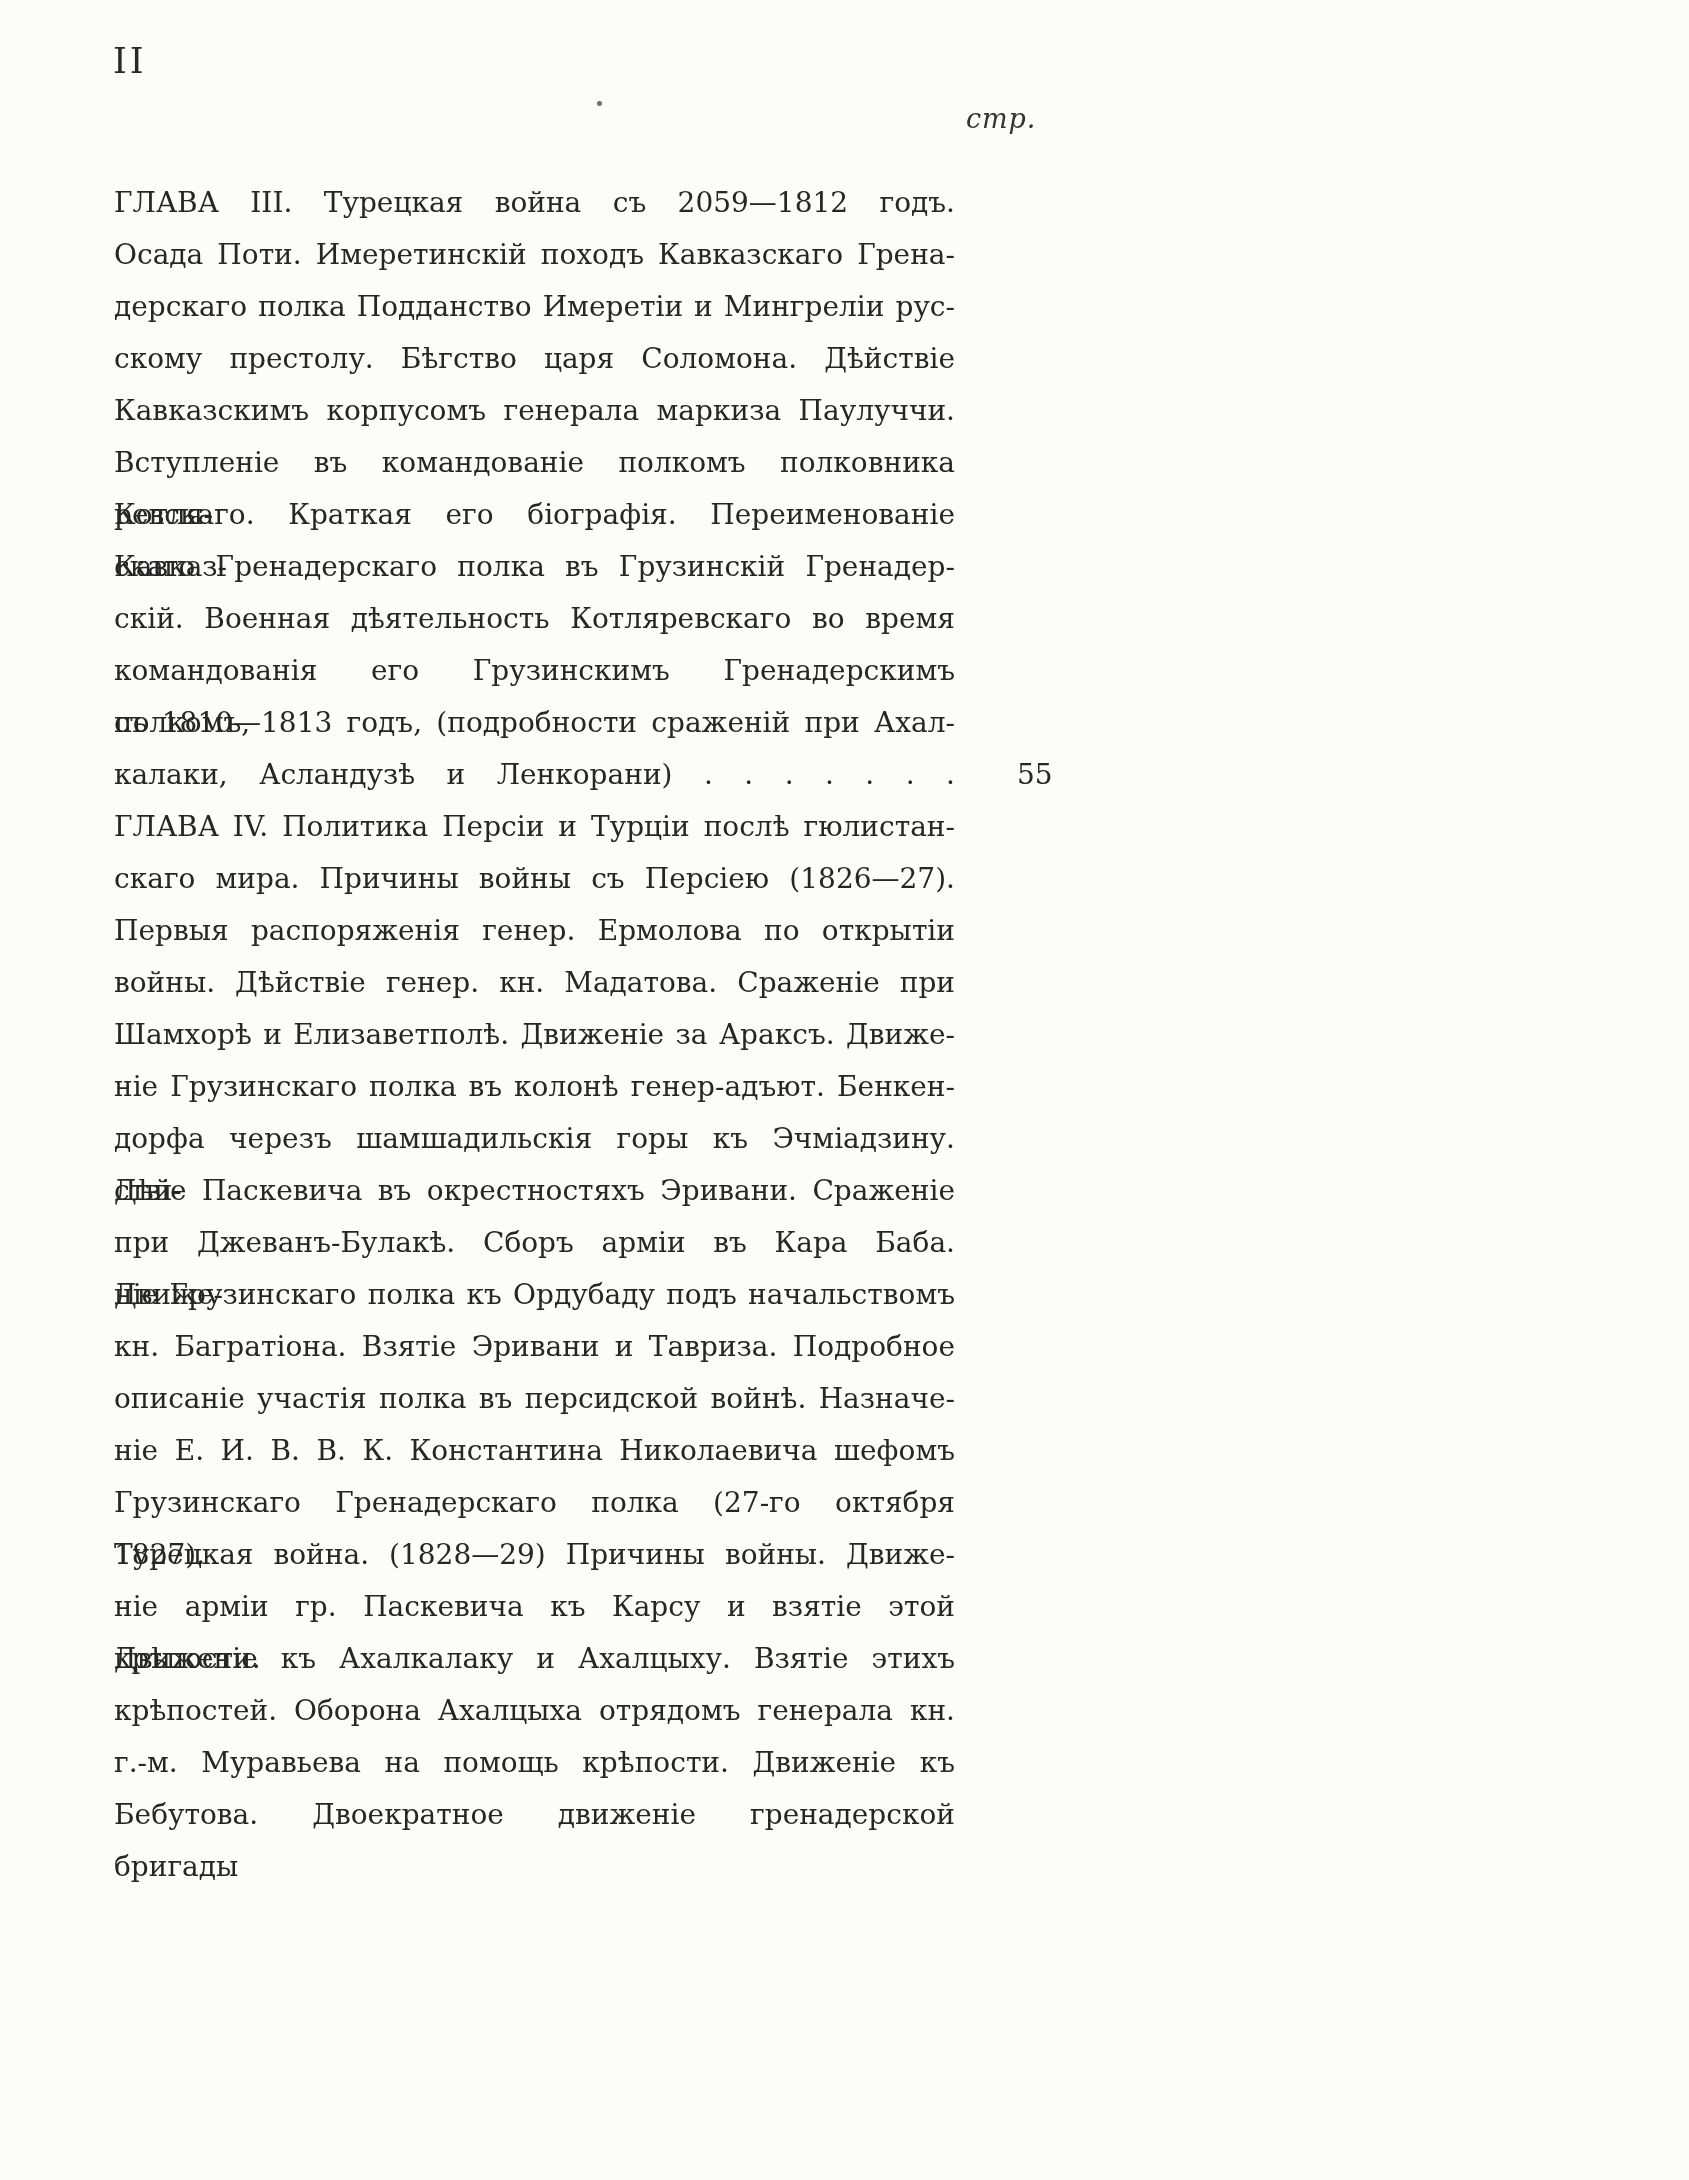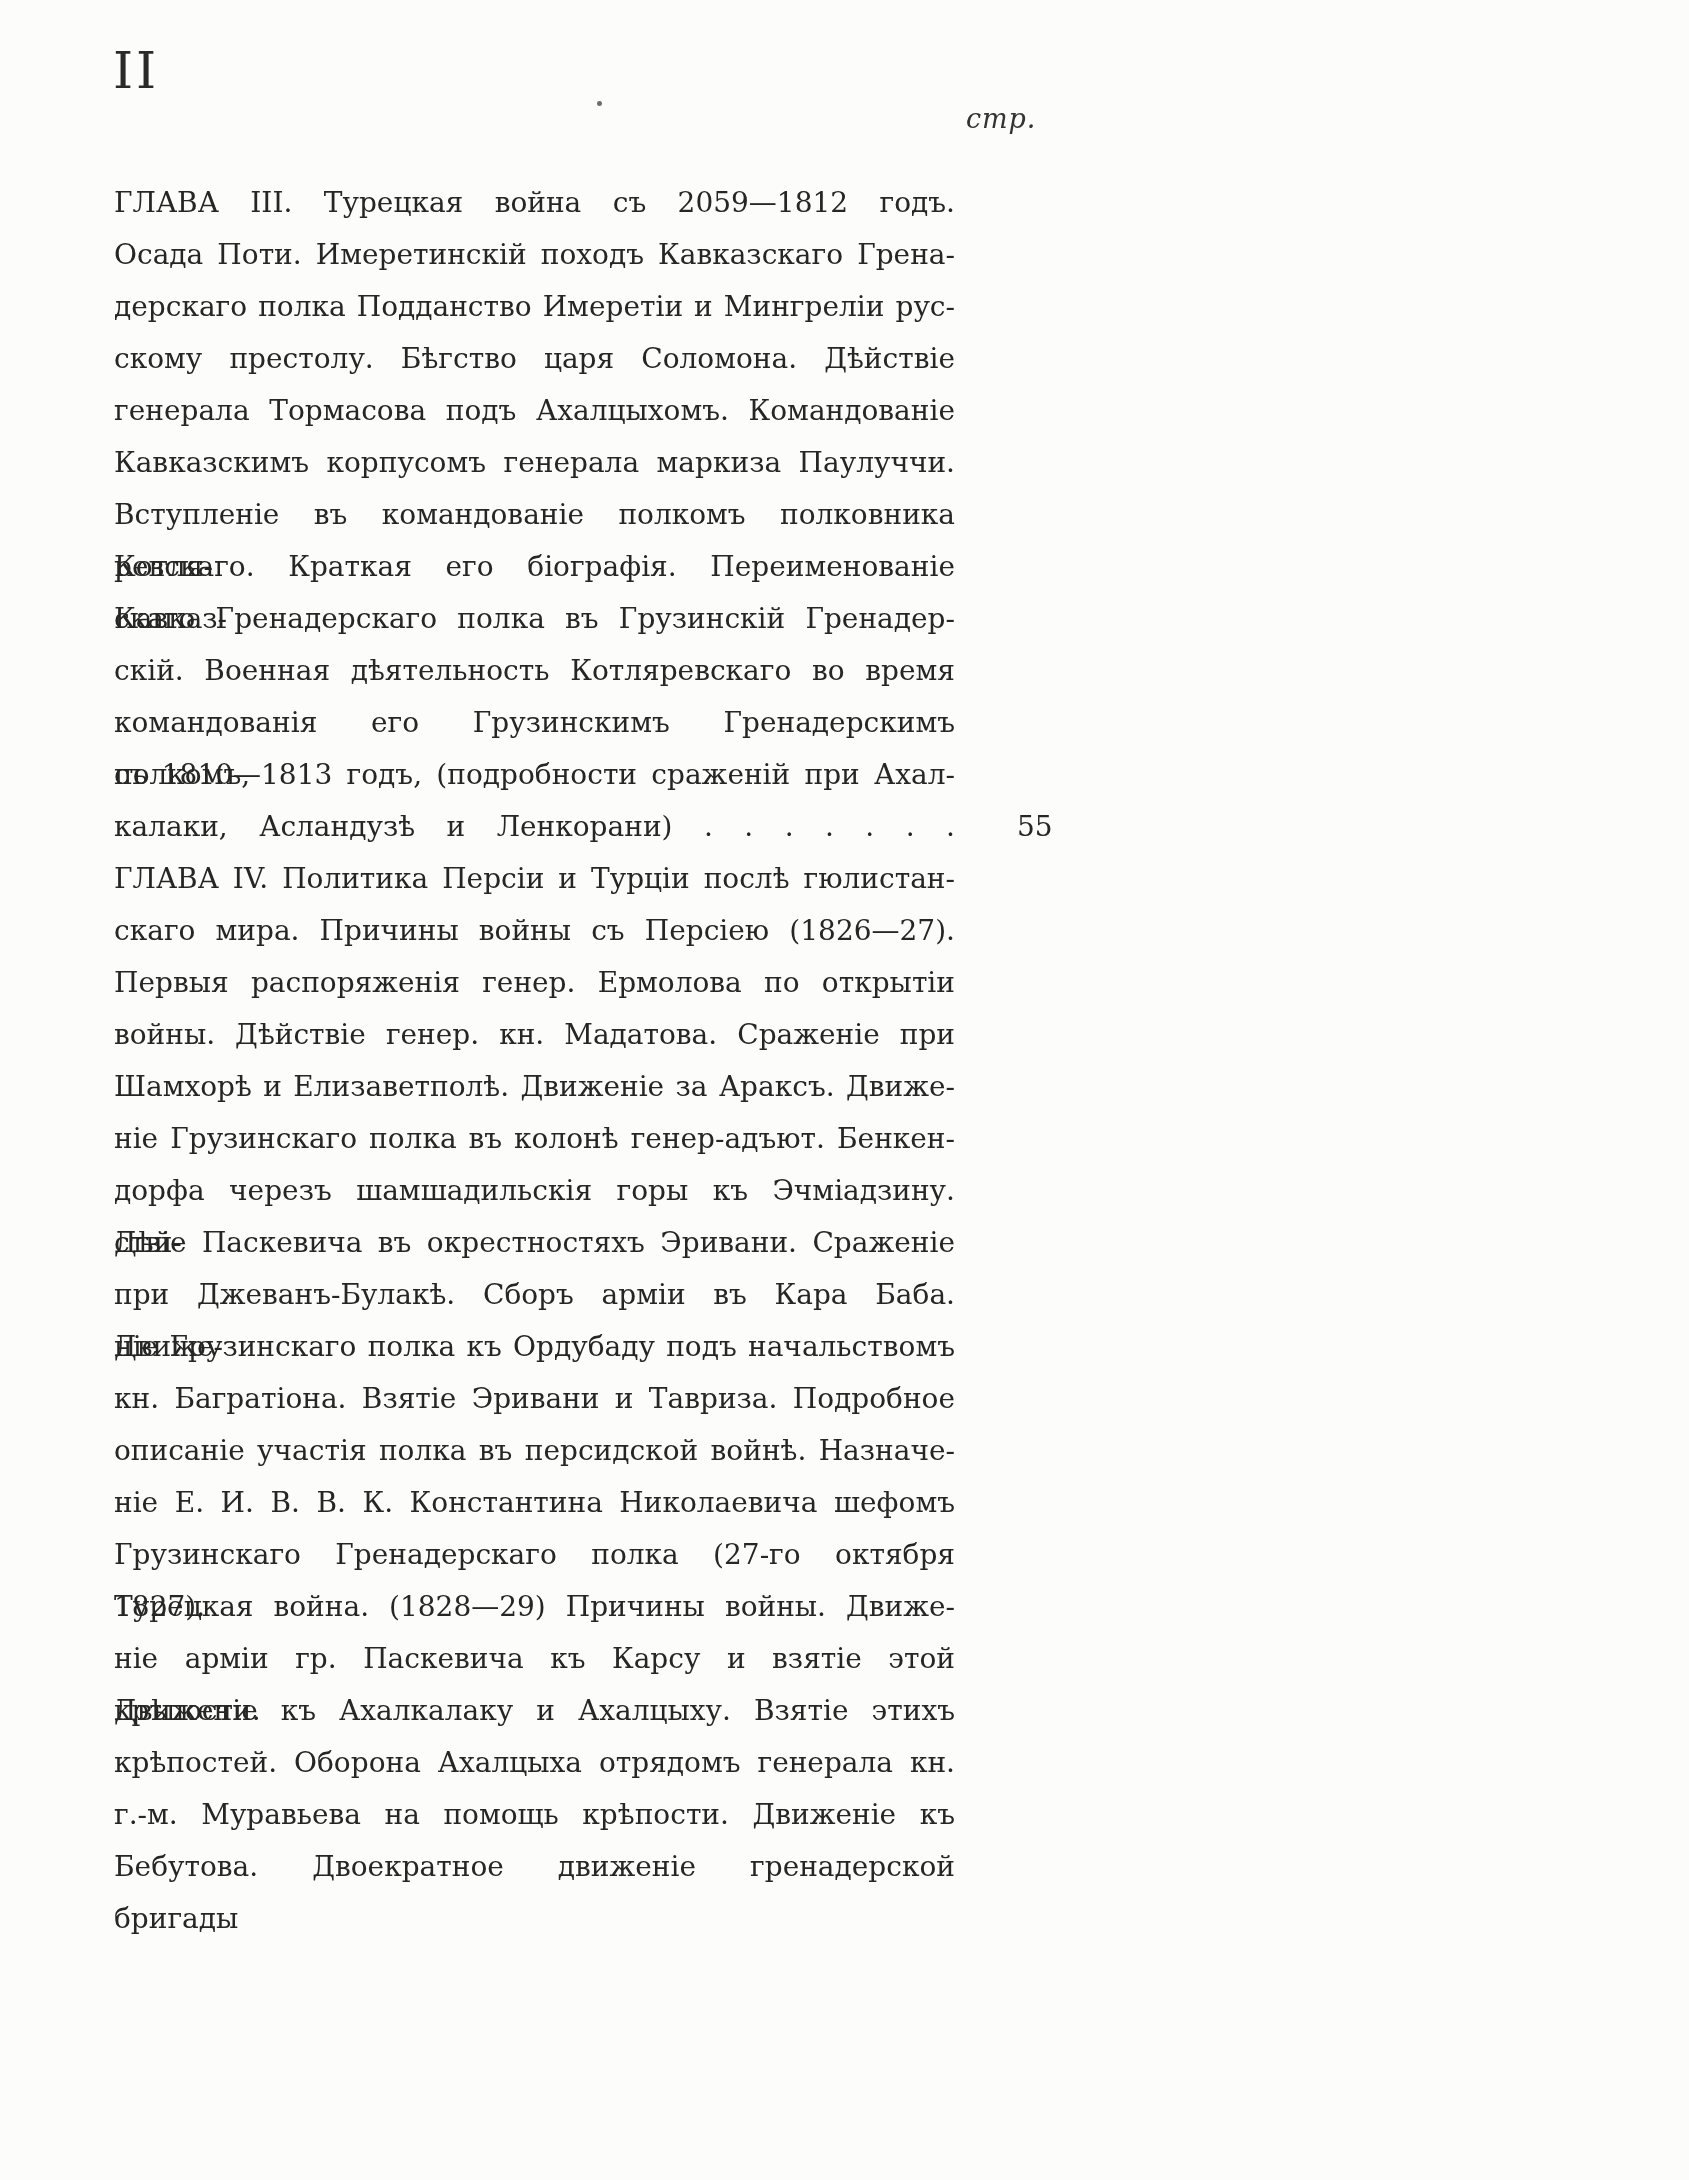--- a/index.html
+++ b/index.html
@@ -14,21 +14,21 @@
     margin: 0 auto;
     background: #fcfcfa;
     font-family: "DejaVu Serif", "Liberation Serif", serif;
     color: #262626;
     overflow: hidden;
   }
   .page-number {
     position: absolute;
     left: 113px;
     top: 41px;
-    font-size: 51px;
+    font-size: 35px;
     letter-spacing: 2.8px;
     color: #2a2a2a;
   }
   .column-header {
     position: absolute;
     left: 966px;
     top: 103px;
     font-size: 27px;
     font-style: italic;
     color: #333;
@@ -80,21 +80,20 @@
 
 <div class="page">
   <div class="page-number">II</div>
   <div class="scan-speck"></div>
   <div class="column-header">стр.</div>
   <div class="toc">
       <div class="toc-line"><span class="toc-line-text">ГЛАВА III. Турецкая война съ 2059—1812 годъ.</span></div>
       <div class="toc-line"><span class="toc-line-text">Осада Поти. Имеретинскій походъ Кавказскаго Грена-</span></div>
       <div class="toc-line"><span class="toc-line-text">дерскаго полка Подданство Имеретіи и Мингреліи рус-</span></div>
       <div class="toc-line"><span class="toc-line-text">скому престолу. Бѣгство царя Соломона. Дѣйствіе</span></div>
-      <div class="toc-line"><span class="toc-line-text">генерала Тормасова подъ Ахалцыхомъ. Командованіе</span></div>
       <div class="toc-line"><span class="toc-line-text">Кавказскимъ корпусомъ генерала маркиза Паулуччи.</span></div>
       <div class="toc-line"><span class="toc-line-text">Вступленіе въ командованіе полкомъ полковника Котля-</span></div>
       <div class="toc-line"><span class="toc-line-text">ревскаго. Краткая его біографія. Переименованіе Кавказ-</span></div>
       <div class="toc-line"><span class="toc-line-text">скаго Гренадерскаго полка въ Грузинскій Гренадер-</span></div>
       <div class="toc-line"><span class="toc-line-text">скій. Военная дѣятельность Котляревскаго во время</span></div>
       <div class="toc-line"><span class="toc-line-text">командованія его Грузинскимъ Гренадерскимъ полкомъ,</span></div>
       <div class="toc-line"><span class="toc-line-text">съ 1810—1813 годъ, (подробности сраженій при Ахал-</span></div>
       <div class="toc-line"><span class="toc-line-text">калаки, Асландузѣ и Ленкорани) . . . . . . .</span><span class="toc-page-ref">55</span></div>
       <div class="toc-line"><span class="toc-line-text">ГЛАВА IV. Политика Персіи и Турціи послѣ гюлистан-</span></div>
       <div class="toc-line"><span class="toc-line-text">скаго мира. Причины войны съ Персіею (1826—27).</span></div>

